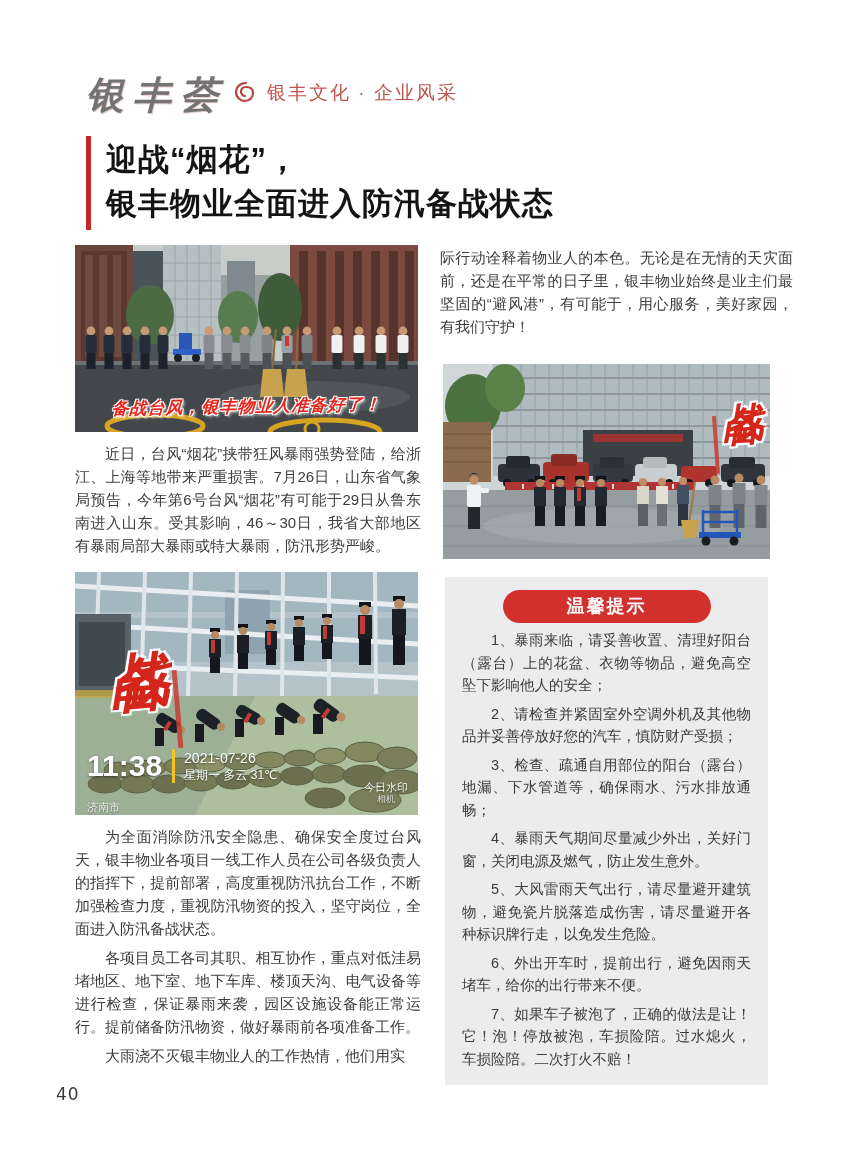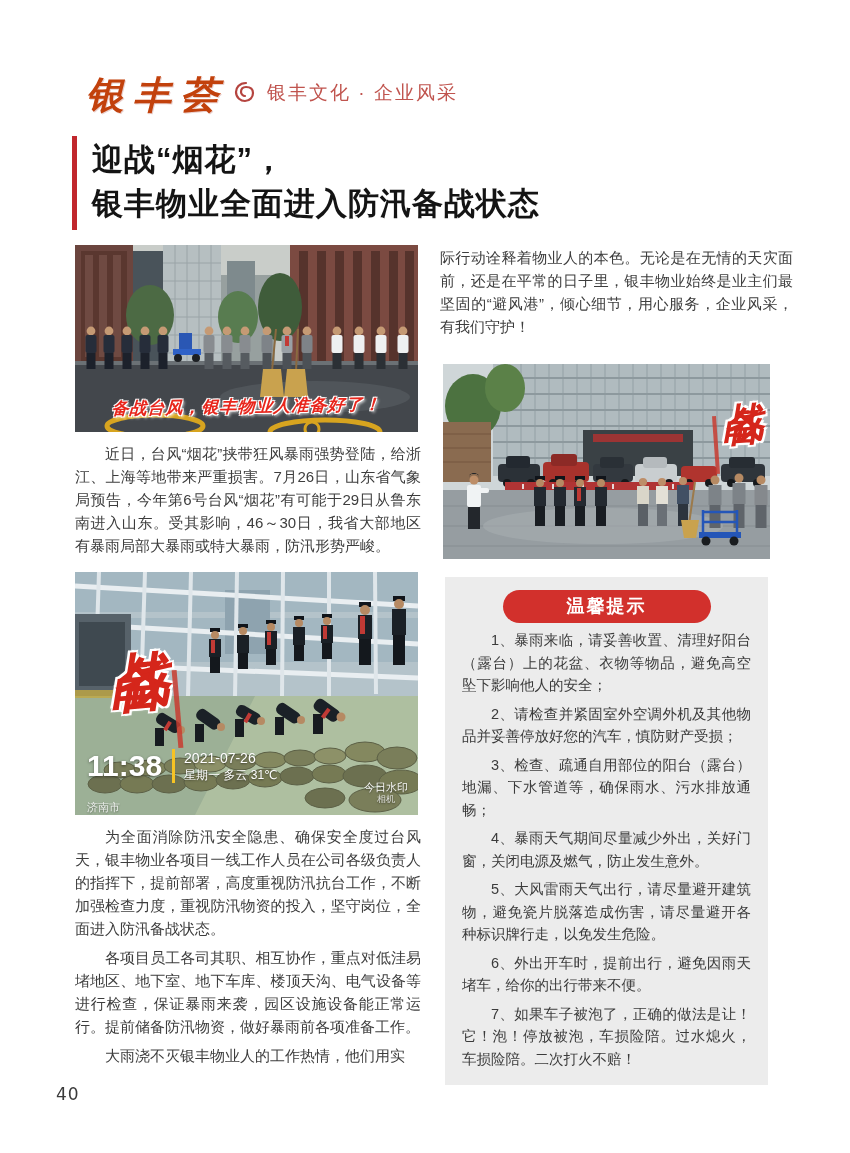--- a/index.html
+++ b/index.html
@@ -2,27 +2,27 @@
 <html><head>
 <meta charset="utf-8">
 <style>
   html,body{margin:0;padding:0;background:#fff;}
   .page{position:relative;width:850px;height:1153px;background:#ffffff;overflow:hidden;
         font-family:"Liberation Sans","DejaVu Sans",sans-serif;color:#3d3d3d;}
 
   
   .masthead{position:absolute;left:86px;top:52px;height:62px;display:flex;align-items:flex-end;}
   .logo-calli{font-family:"DejaVu Serif",serif;font-style:italic;font-weight:bold;
-              font-size:38px;color:#c2410c;letter-spacing:9px;line-height:1;
+              font-size:38px;color:#737373;letter-spacing:9px;line-height:1;
               text-shadow:1px 1px 0 rgba(168,66,60,.25);}
   .swirl{margin:0 10px 6px 6px;}
   .section-label{font-size:19px;color:#c0544e;letter-spacing:2px;margin-bottom:8px;white-space:nowrap;}
 
   
-  .title-block{position:absolute;left:72px;top:136px;border-left:5px solid #c1272d;padding:2px 0 4px 15px;}
+  .title-block{position:absolute;left:86px;top:136px;border-left:5px solid #c1272d;padding:2px 0 4px 15px;}
   .title-line{font-size:31px;line-height:44px;font-weight:bold;color:#141414;letter-spacing:1px;white-space:nowrap;}
 
   
   .col-left{position:absolute;left:75px;top:245px;width:346px;}
   .col-right{position:absolute;left:440px;top:246px;width:353px;}
   .para{font-size:15px;line-height:23px;text-align:justify;text-indent:2em;margin:0;color:#3d3d3d;}
   .para.cont{text-indent:0;}
   .col-left .para{margin-top:10px;}
   .col-left .para.tight{margin-top:6px;}
 
@@ -393,21 +393,21 @@
         <span class="ts-brand-sub">相机</span>
       </div>
     </div>
 
     <p class="para">为全面消除防汛安全隐患、确保安全度过台风天，银丰物业各项目一线工作人员在公司各级负责人的指挥下，提前部署，高度重视防汛抗台工作，不断加强检查力度，重视防汛物资的投入，坚守岗位，全面进入防汛备战状态。</p>
     <p class="para tight">各项目员工各司其职、相互协作，重点对低洼易堵地区、地下室、地下车库、楼顶天沟、电气设备等进行检查，保证暴雨来袭，园区设施设备能正常运行。提前储备防汛物资，做好暴雨前各项准备工作。</p>
     <p class="para tight">大雨浇不灭银丰物业人的工作热情，他们用实</p>
   </div>
 
   <div class="col-right">
-    <p class="para cont">际行动诠释着物业人的本色。无论是在无情的天灾面前，还是在平常的日子里，银丰物业始终是业主们最坚固的“避风港”，倾心细节，用心服务，企业风采，有我们守护！</p>
+    <p class="para cont">际行动诠释着物业人的本色。无论是在无情的天灾面前，还是在平常的日子里，银丰物业始终是业主们最坚固的“避风港”，有可能于，用心服务，美好家园，有我们守护！</p>
 
     <div class="photo photo3">
       <svg viewBox="0 0 327 195" width="327" height="195">
         <rect width="327" height="195" fill="#cfd6d8"></rect>
         <rect x="50" y="0" width="277" height="112" fill="#b0bbbf"></rect>
         <g stroke="#93a0a5" stroke-width="1">
           <line x1="64" y1="0" x2="64" y2="112"></line>
             <line x1="78" y1="0" x2="78" y2="112"></line>
             <line x1="92" y1="0" x2="92" y2="112"></line>
             <line x1="106" y1="0" x2="106" y2="112"></line>

